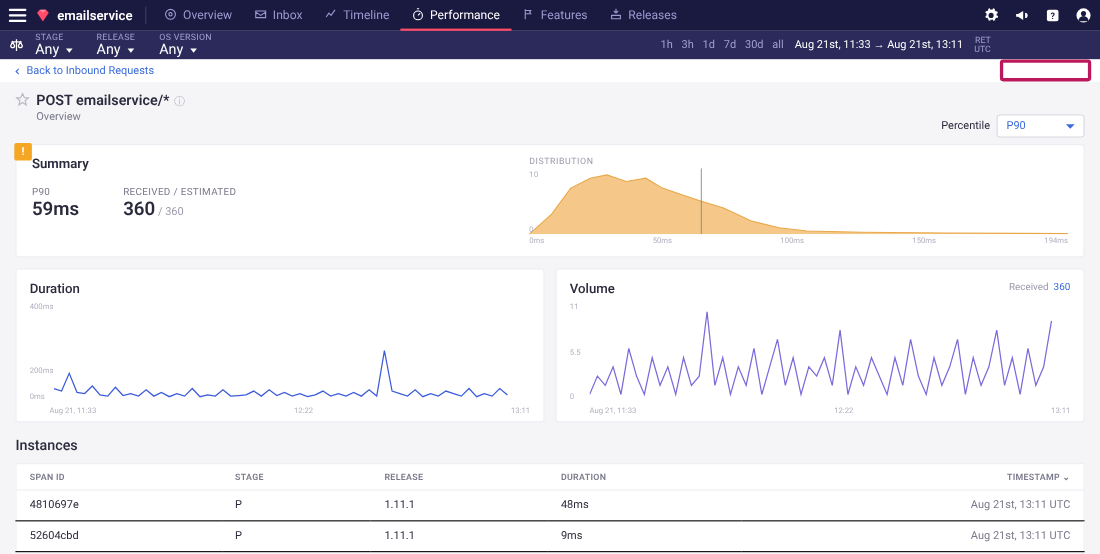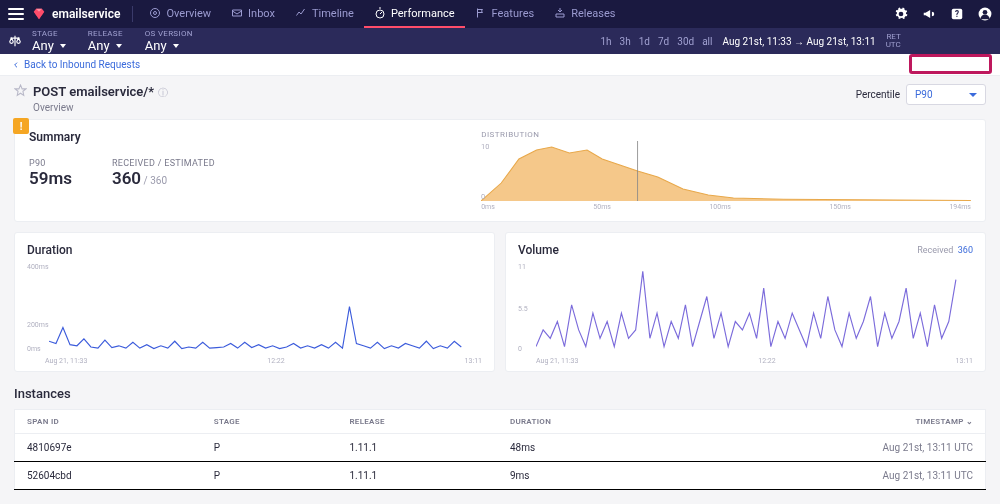--- a/index.html
+++ b/index.html
@@ -26,21 +26,21 @@
 .time-range { margin:0 10px; font-size:10px; }
 .ret { font-size:8px; color:#a0a0d0; text-align:right; line-height:1; margin-right:8px; }
 .filtersets { border:3px solid #be185d; border-radius:3px; padding:2px 8px; font-size:9px; display:flex; gap:4px; align-items:center; cursor:pointer;margin-top:46px; }
 .breadcrumb { height:22px; display:flex; align-items:center; padding:0 12px; font-size:10px; color:#3b6bdb; background:#fff; border-bottom:1px solid #eceef2; }
 .breadcrumb svg { width:8px; height:8px; margin-right:4px; }
 .page-head { padding:8px 14px 6px; display:flex; align-items:flex-start; }
 .page-head .star { margin-right:6px; color:#b8b8c8; }
 .page-title { font-size:13px; font-weight:600; }
 .page-sub { font-size:10px; color:#7a7a8c; margin-top:2px; }
 .info-ico { color:#b8b8c8; margin-left:4px; font-size:10px; }
-.percentile { margin-left:auto; display:flex; align-items:center; gap:6px; font-size:10px; }
+.percentile { margin-left:auto; display:flex; align-items:center; gap:6px; font-size:10px;margin-top:20px; }
 .dd-box { border:1px solid #d8d8e2; border-radius:3px; padding:4px 30px 4px 8px; font-size:10px; color:#3b6bdb; background:#fff; position:relative; cursor:pointer; min-width:80px; }
 .dd-box .chev-b { position:absolute; right:8px; top:8px; width:0;height:0;border-left:4px solid transparent;border-right:4px solid transparent;border-top:4px solid #3b6bdb; }
 .content { padding:0 14px; }
 .card { background:#fff; border:1px solid #eceef2; border-radius:3px; padding:10px 14px; margin-bottom:10px; }
 .summary-card { display:flex; position:relative; }
 .badge-ico { position:absolute; top:-2px; left:-2px; width:16px; height:16px; background:#f5a623; border-radius:2px; display:flex; align-items:center; justify-content:center; color:#fff; font-size:10px; font-weight:700; }
 .summary-left { width:48%; }
 .section-title { font-size:12px; font-weight:600; margin-bottom:14px; }
 .stats-row { display:flex; gap:40px; }
 .stat .lbl { font-size:9px; color:#7a7a8c; text-transform:uppercase; letter-spacing:.3px; }

